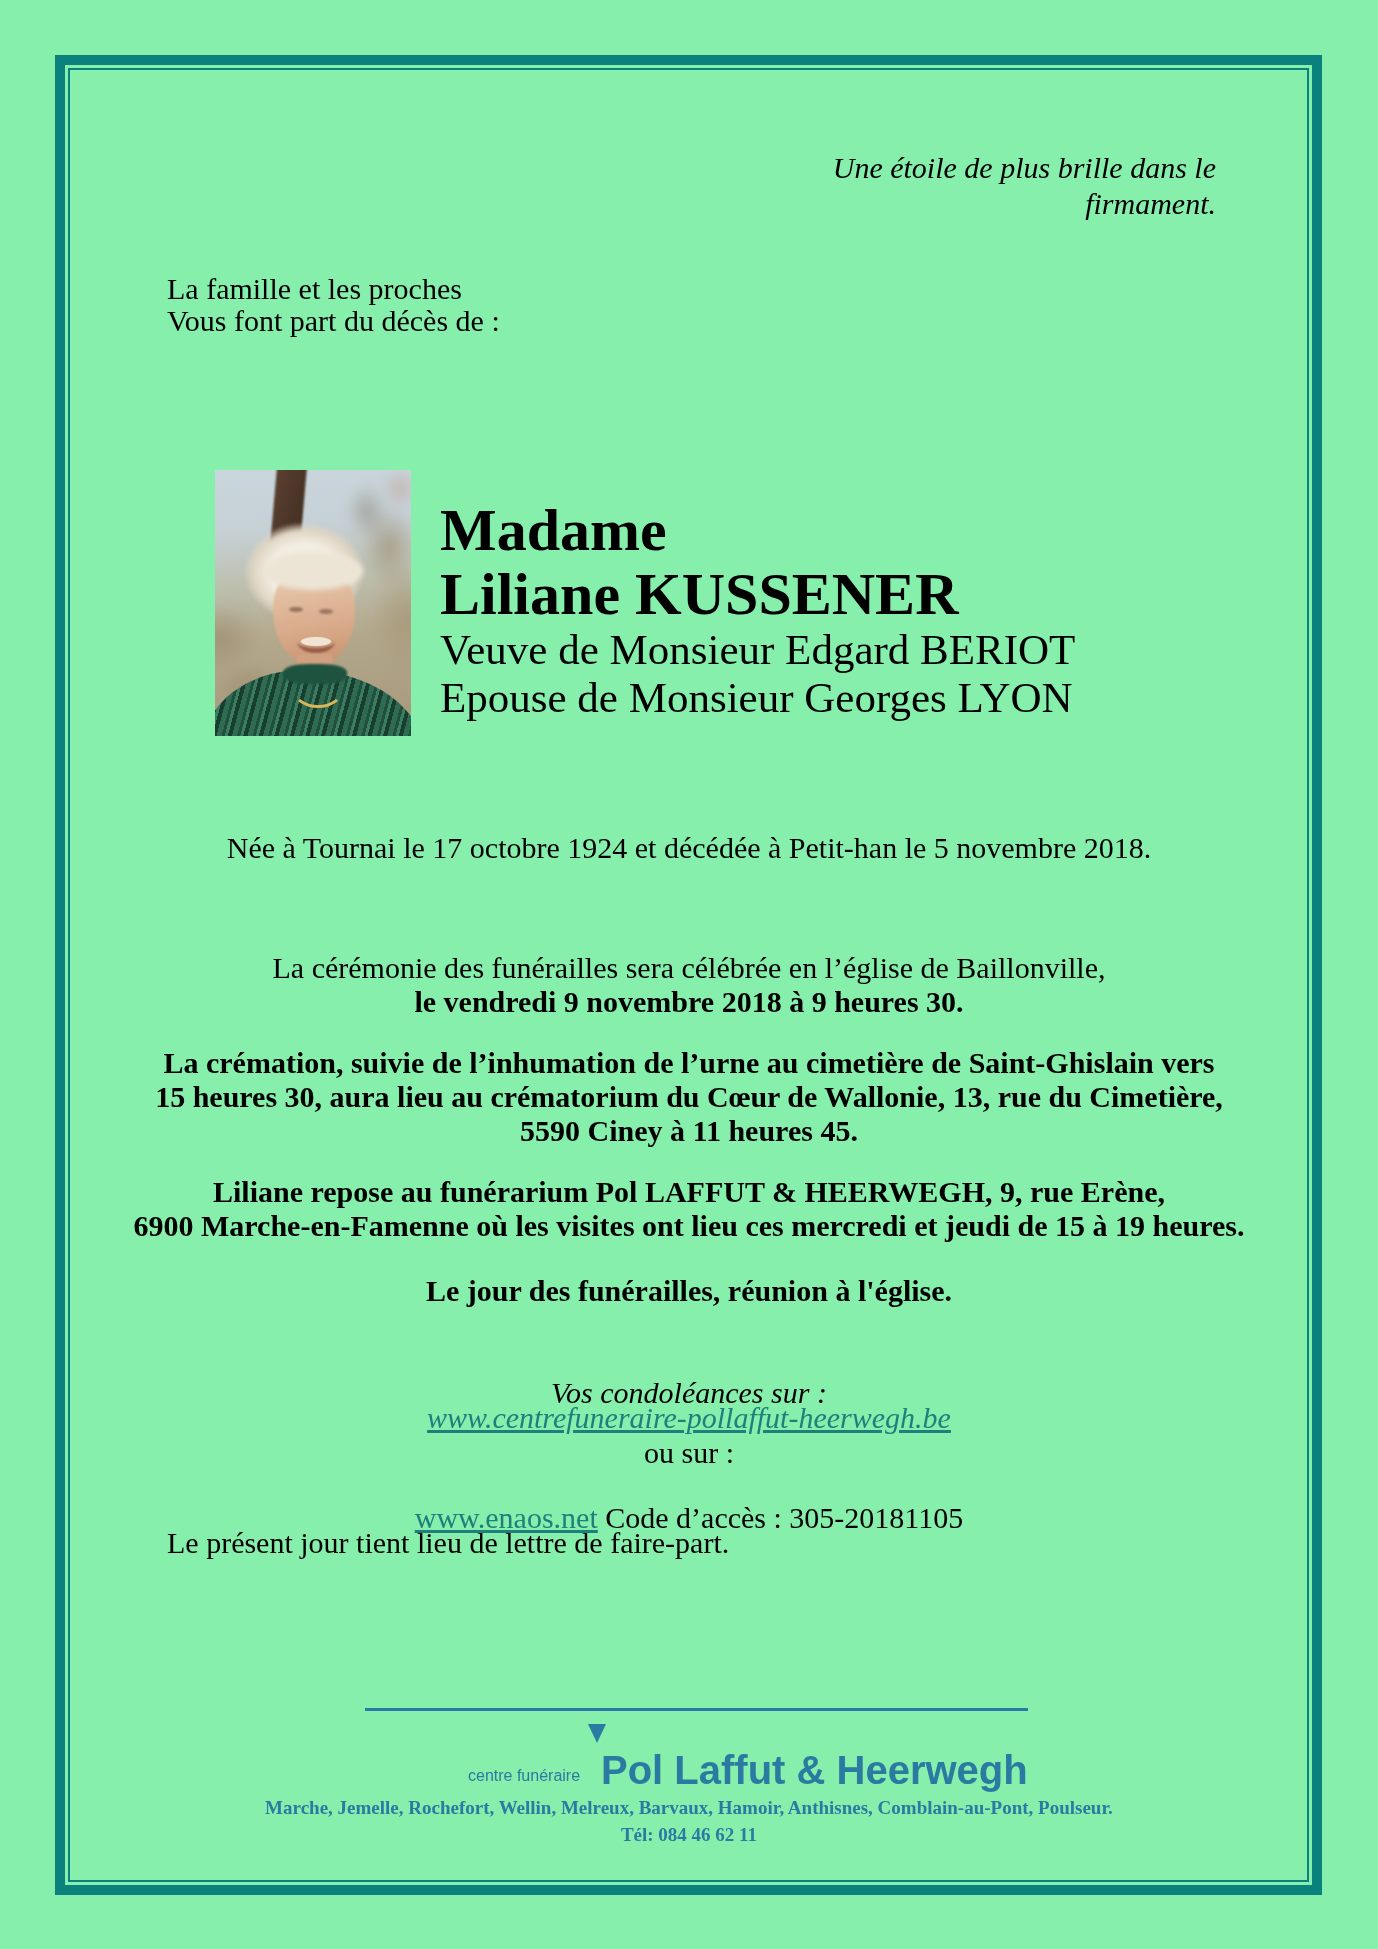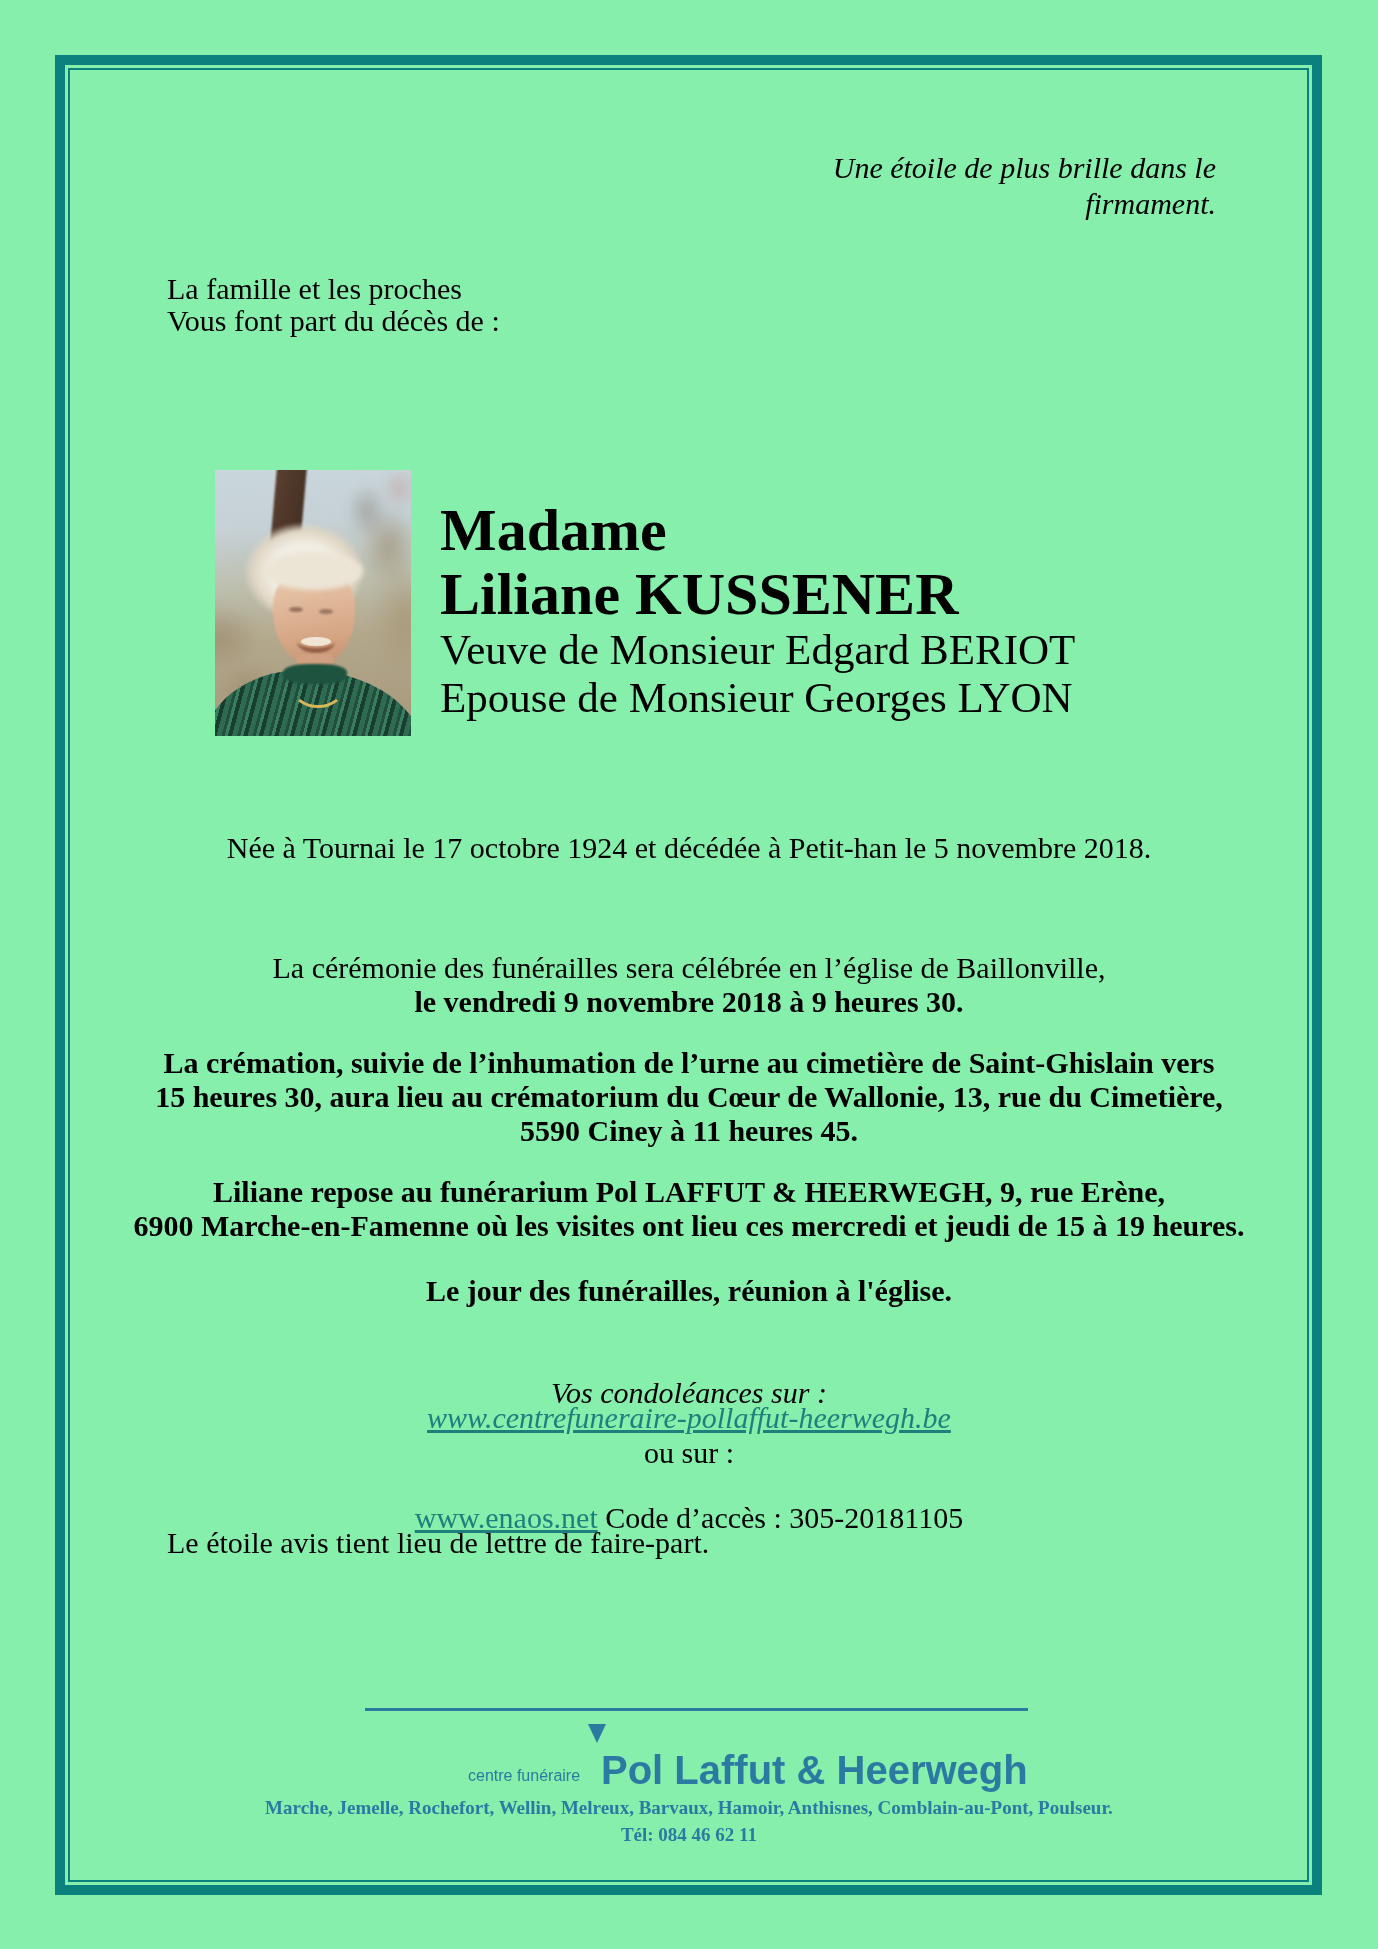--- a/index.html
+++ b/index.html
@@ -208,21 +208,21 @@
   <div class="abs cline cond-link1">
     <a class="link" href="#">www.centrefuneraire-pollaffut-heerwegh.be</a>
   </div>
 
   <div class="abs cline cond-or">ou sur :</div>
 
   <div class="abs cline cond-enaos">
     <a class="link" href="#">www.enaos.net</a><span> Code d’accès : 305-20181105</span>
   </div>
 
-  <div class="abs notice">Le étoile avis tient lieu de lettre de faire-part.</div>
+  <div class="abs notice">Le présent jour tient lieu de lettre de faire-part.</div>
 
   <div class="abs f-rule"></div>
   <div class="abs f-tri"></div>
   <div class="abs f-small">centre funéraire</div>
   <div class="abs f-main">Pol Laffut &amp; Heerwegh</div>
   <div class="abs f-towns">Marche, Jemelle, Rochefort, Wellin, Melreux, Barvaux, Hamoir, Anthisnes, Comblain-au-Pont, Poulseur.</div>
   <div class="abs f-tel">Tél: 084 46 62 11</div>
 
 </div>
 

